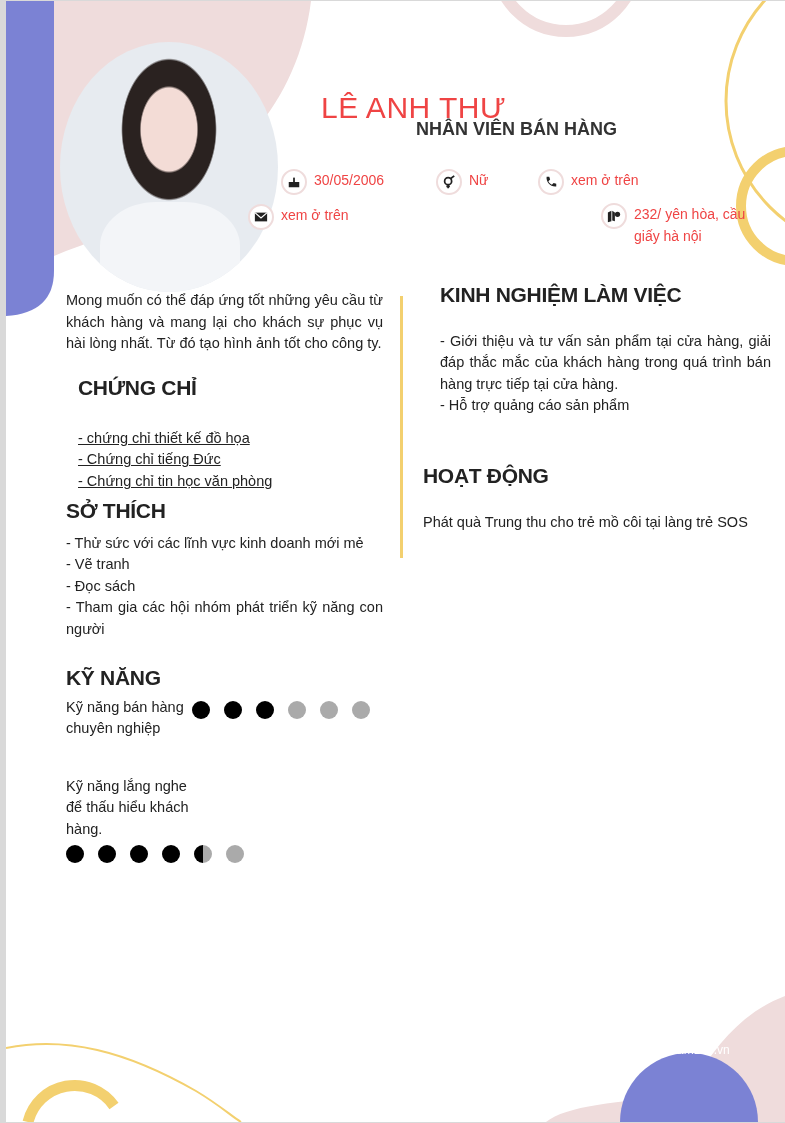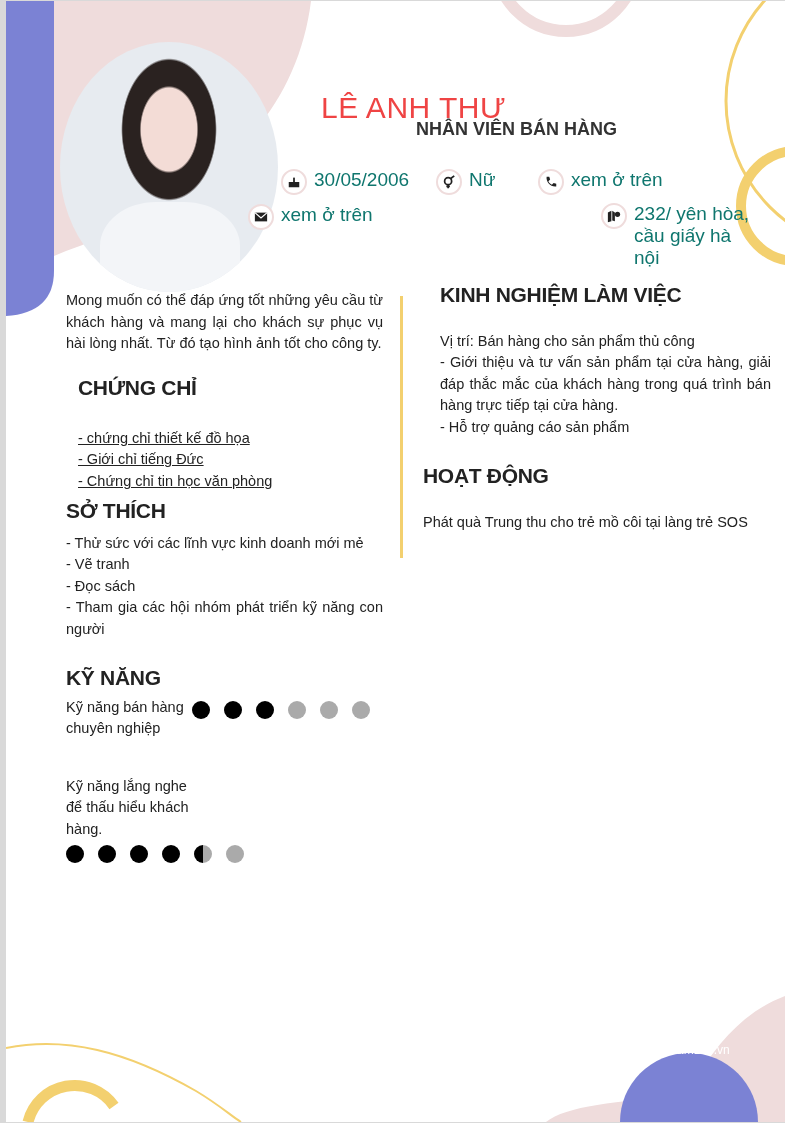--- a/index.html
+++ b/index.html
@@ -2,21 +2,21 @@
 <html><head>
 <meta charset="utf-8">
 <style>
   html,body{margin:0;padding:0;}
   body{width:785px;height:1123px;background:#d9d9d9;position:relative;overflow:hidden;font-family:"Liberation Sans",sans-serif;color:#222;}
   .page{position:absolute;left:6px;top:1px;width:779px;height:1121px;background:#fff;overflow:hidden;}
   .abs{position:absolute;}
   .deco{position:absolute;pointer-events:none;}
   .name{position:absolute;left:315px;top:62px;font-size:30px;color:#ef4444;letter-spacing:0.5px;white-space:nowrap;margin-top:28px;}
   .role{position:absolute;left:410px;top:118px;font-size:18px;font-weight:bold;color:#333;white-space:nowrap;}
-  .info{position:absolute;display:flex;align-items:flex-start;font-size:19px;color:#0f766e;line-height:22px;}
+  .info{position:absolute;display:flex;align-items:flex-start;font-size:14px;color:#ef4444;line-height:22px;}
   .ic{width:22px;height:22px;border-radius:50%;border:2px solid #efdcdc;background:#fff;display:flex;align-items:center;justify-content:center;margin-right:7px;flex:none;}
   .ic svg{width:14px;height:14px;}
   .col{position:absolute;font-size:14.5px;line-height:21.6px;color:#222;}
   .just{text-align:justify;}
   h2{margin:0;font-size:21px;font-weight:bold;color:#222;letter-spacing:-0.3px;}
   .skill{display:flex;align-items:flex-start;}
   .skill-label{width:126px;flex:none;}
   .dots{display:flex;gap:14px;margin-top:4px;}
   .dot{width:18px;height:18px;border-radius:50%;background:#aaa;}
   .dot.on{background:#000;}
@@ -91,21 +91,21 @@
       </span>
     <span>232/ yên hòa, cầu giấy hà nội</span>
   </div>
 
   <div class="col just" style="left:60px;top:289px;width:317px;">Mong muốn có thể đáp ứng tốt những yêu cầu từ khách hàng và mang lại cho khách sự phục vụ hài lòng nhất. Từ đó tạo hình ảnh tốt cho công ty.</div>
 
   <div class="col" style="left:72px;top:376px;width:317px;">
     <h2>CHỨNG CHỈ</h2>
     <div style="margin-top:29px;text-decoration:underline;">
       <div>- chứng chỉ thiết kế đồ họa</div>
-      <div>- Giới chỉ tiếng Đức</div>
+      <div>- Chứng chỉ tiếng Đức</div>
       <div>- Chứng chỉ tin học văn phòng</div>
     </div>
   </div>
 
   <div class="col just" style="left:60px;top:499px;width:317px;">
     <h2 style="text-align:left;">SỞ THÍCH</h2>
     <div style="margin-top:11px;">
       <div>- Thử sức với các lĩnh vực kinh doanh mới mẻ</div>
       <div>- Vẽ tranh</div>
       <div>- Đọc sách</div>
@@ -137,21 +137,20 @@
         <span class="dot"></span>
       </div>
     </div>
   </div>
 
   <div class="abs" style="left:394px;top:295px;width:3px;height:262px;background:#f3d06f;"></div>
 
   <div class="col just" style="left:417px;top:283px;width:331px;margin-left:17px;">
     <h2 style="text-align:left;">KINH NGHIỆM LÀM VIỆC</h2>
     <div style="margin-top:25px;">
-      <div>Vị trí: Bán hàng cho sản phẩm thủ công</div>
       <div>- Giới thiệu và tư vấn sản phẩm tại cửa hàng, giải đáp thắc mắc của khách hàng trong quá trình bán hàng trực tiếp tại cửa hàng.</div>
       <div>- Hỗ trợ quảng cáo sản phẩm</div>
     </div>
   </div>
 
   <div class="col" style="left:417px;top:464px;width:340px;">
     <h2>HOẠT ĐỘNG</h2>
     <div style="margin-top:25px;">
       <div>Phát quà Trung thu cho trẻ mồ côi tại làng trẻ SOS</div>
     </div>

